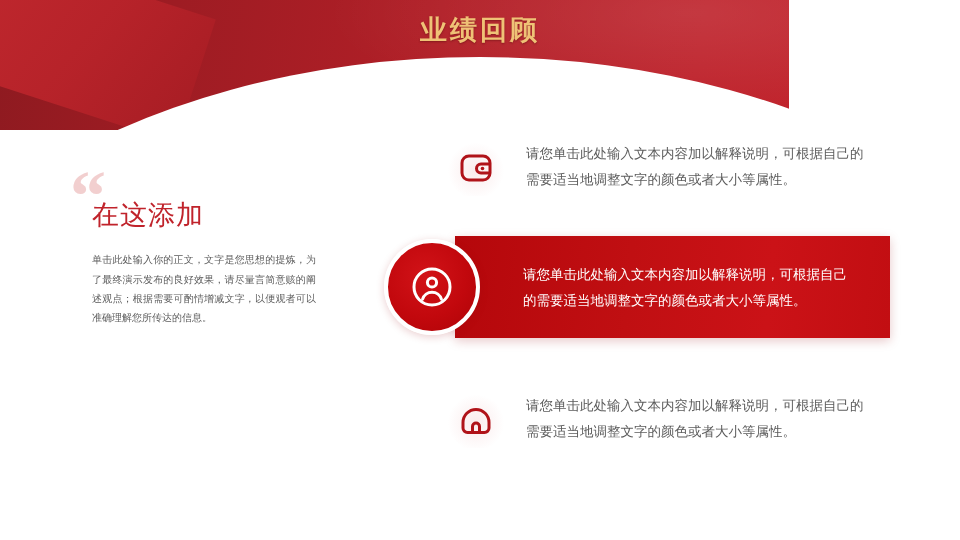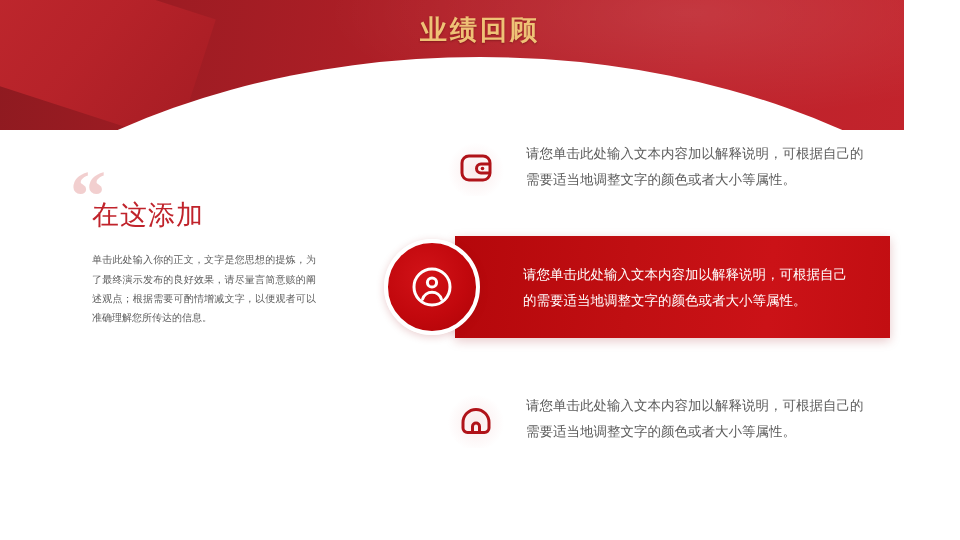--- a/index.html
+++ b/index.html
@@ -18,21 +18,21 @@
     width: 960px;
     height: 540px;
     background: #ffffff;
     overflow: hidden;
   }
 
   
   .header {
     position: absolute;
     left: 0; top: 0;
-    width: 904px;
+    width: 789px;
     height: 130px;
     overflow: hidden;
   }
   .header-bg {
     position: absolute;
     left: 0; top: 0;
     width: 960px; height: 130px;
     background: linear-gradient(100deg, #8E1A20 0%, #9E1C23 18%, #B11F27 45%, #BE222B 72%, #C3242C 100%);
   }
   .header-accent {

